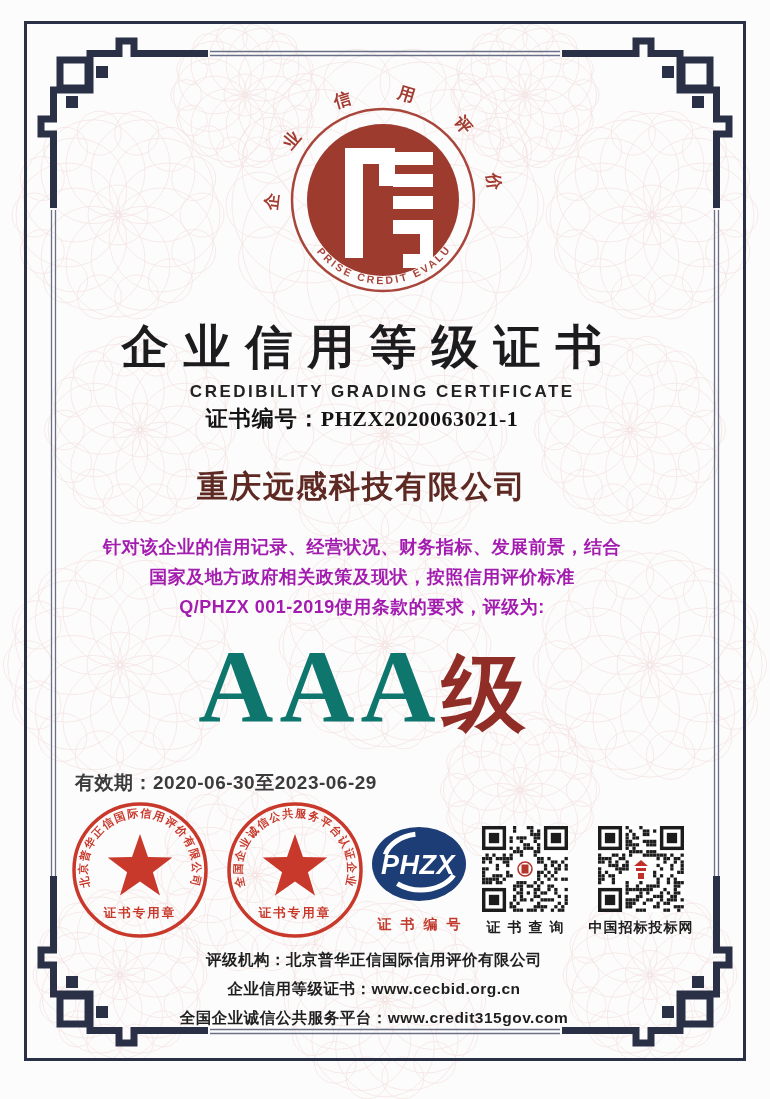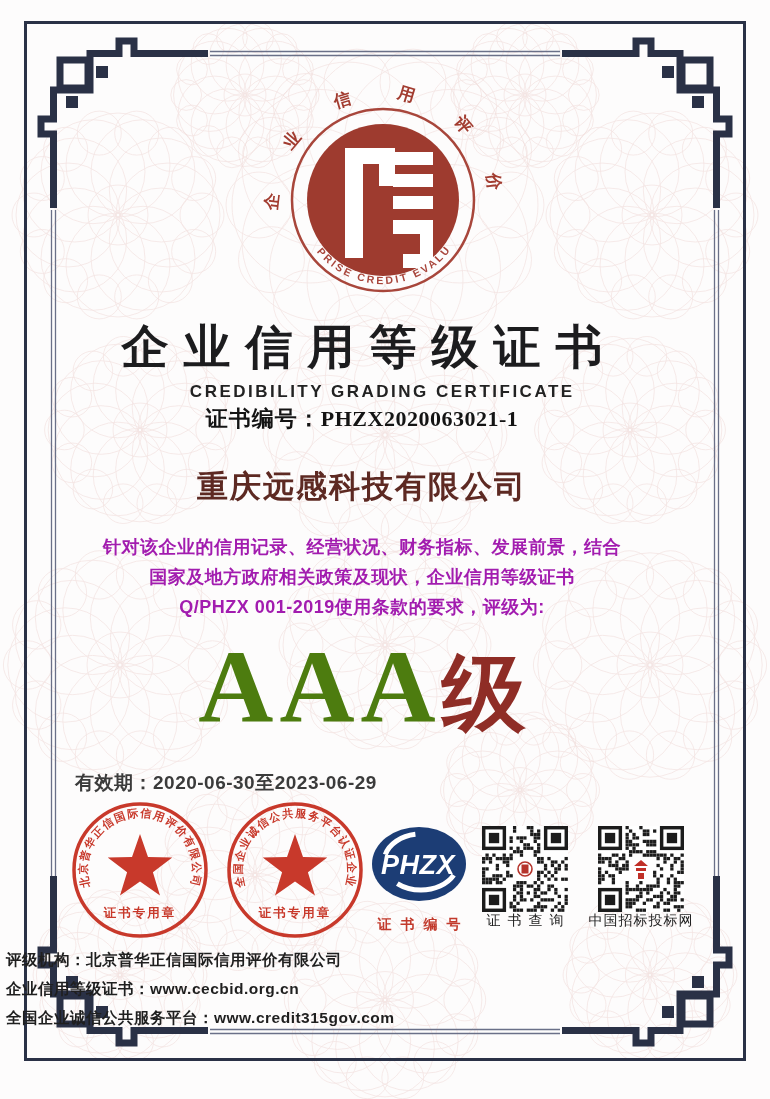--- a/index.html
+++ b/index.html
@@ -19,38 +19,38 @@
            letter-spacing:15px; text-indent:15px; font-family:"Liberation Sans",sans-serif; }
   .subtitle { top:382px; font-size:17px; font-weight:bold; color:#222;
               letter-spacing:2.5px; text-indent:2.5px;padding-left:38px; }
   .certno { top:404px; font-size:22px; font-weight:bold; color:#141414; letter-spacing:1px; }
   .certno .num { font-family:"Liberation Serif", serif; letter-spacing:0.5px; }
   .company { top:466px; font-size:31px; font-weight:800; color:#5d2922; letter-spacing:2px; }
   .body-text { top:532px; font-size:18px; font-weight:bold; color:#a21caf; line-height:30px; letter-spacing:0.5px; }
   .grade { top:632px; height:122px; display:flex; align-items:baseline; justify-content:center;
            width:724px; position:absolute; left:0; }
   .grade-en { font-family:"Liberation Serif", serif; font-weight:bold; font-size:104px;
-              color:#4d7c0f; letter-spacing:6px; line-height:110px; }
+              color:#0f766e; letter-spacing:6px; line-height:110px; }
   .grade-cn { font-size:84px; font-weight:bold; color:#8f2d26; font-family:"Liberation Serif",serif; }
   .validity { position:absolute; left:75px; top:770px; font-size:19px; font-weight:bold;
               color:#3b3b3b; letter-spacing:0.5px; }
 
   .seal { position:absolute; }
   .phzx-wrap { position:absolute; left:368px; top:824px; width:102px; text-align:center; }
   .phzx-caption { margin-top:6px; font-size:14px; font-weight:bold; color:#c23a2c;
                   letter-spacing:9px; text-indent:9px; }
   .qr { position:absolute; width:130px; text-align:center; }
   .qr-1 { left:460px; top:826px; }
   .qr-2 { left:576px; top:826px; }
   .qr svg { display:block; margin:0 auto; }
-  .qr-label { font-size:14px; font-weight:normal; color:#1d1d1d; }
+  .qr-label { margin-top:7px; font-size:14px; font-weight:bold; color:#1d1d1d; }
   .qr-1 .qr-label { letter-spacing:7px; text-indent:7px; }
   .qr-2 .qr-label { letter-spacing:1px; }
 
-  .footer { position:absolute; left:6px; width:724px; 
+  .footer { position:absolute; left:12px; width:724px; text-align:center;
             font-size:15.5px; font-weight:bold; color:#1f1f1f; }
   .footer div { margin-bottom:8px; letter-spacing:0.5px; }
   .footer { top:950px; }
 </style>
 </head>
 <body>
 
 <div class="page">
 
   <svg class="bg" id="bg" width="770" height="1099" viewBox="0 0 770 1099">
@@ -575,21 +575,21 @@
     <div class="center subtitle">CREDIBILITY GRADING CERTIFICATE</div>
 
     <div class="center certno">
       <span>证书编号：</span><span class="num">PHZX2020063021-1</span>
     </div>
 
     <div class="center company">重庆远感科技有限公司</div>
 
     <div class="center body-text">
       <div>针对该企业的信用记录、经营状况、财务指标、发展前景，结合</div>
-      <div>国家及地方政府相关政策及现状，企业信用等级证书</div>
+      <div>国家及地方政府相关政策及现状，按照信用评价标准</div>
       <div>Q/PHZX 001-2019使用条款的要求，评级为:</div>
     </div>
 
     <div class="grade">
       <span class="grade-en">AAA</span>
         <span class="grade-cn">级</span>
     </div>
 
     <div class="validity">有效期：2020-06-30至2023-06-29</div>
 

